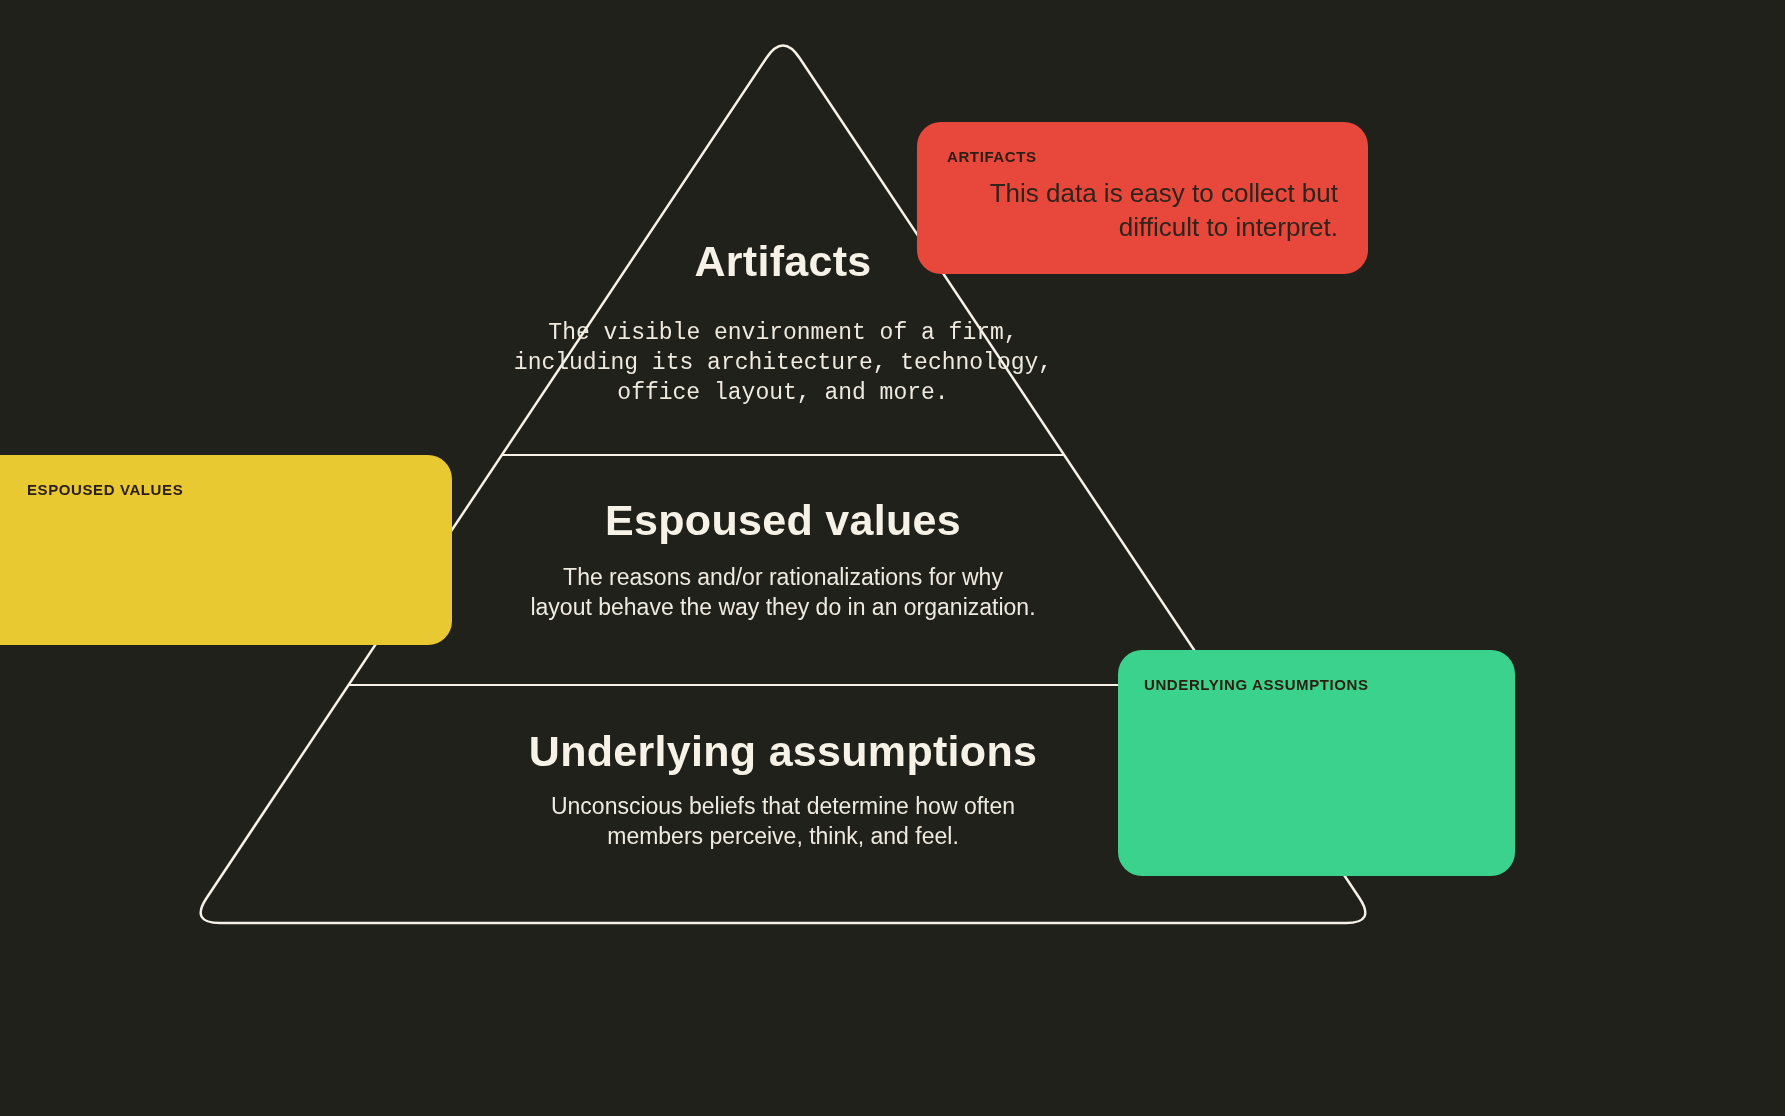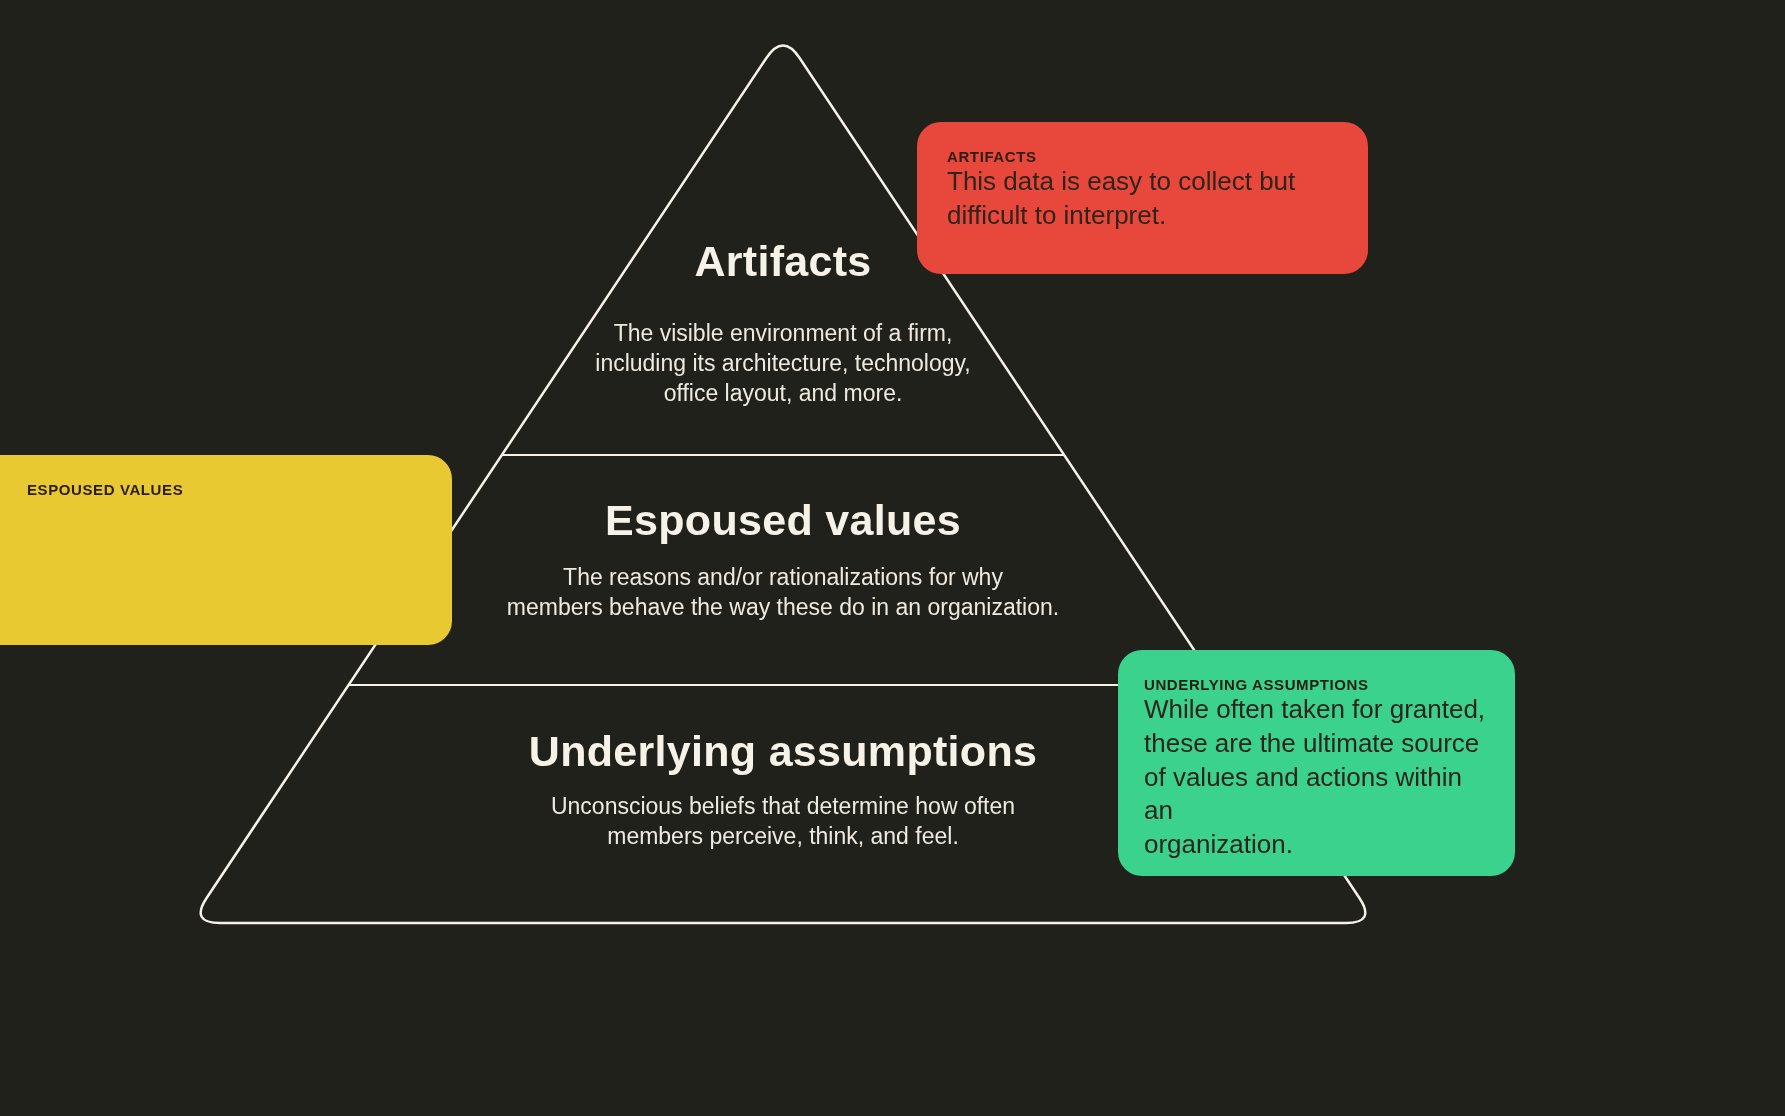--- a/index.html
+++ b/index.html
@@ -38,41 +38,43 @@
     letter-spacing: 0.3px;
     color: #f6f2e7;
   }
   .level-desc {
     font-size: 23px;
     line-height: 1.3;
     font-weight: 400;
     color: #eeeadf;
     white-space: pre-line;
   }
-  .level-1 .level-desc { margin-top: 33px; }
+  .level-1 .level-desc { margin-top: 33px; font-family: Liberation Mono, monospace; }
   .level-2 .level-desc { margin-top: 18px; }
   .level-3 .level-desc { margin-top: 16px; }
 
   
   .callout {
     position: absolute;
     border-radius: 24px;
     color: #272317;
   }
   .callout-label {
     font-size: 15px;
     font-weight: 700;
     letter-spacing: 0.6px;
     color: #2b1d12;
   }
   .callout-text {
+    margin-top: 12px;
     font-size: 26px;
     line-height: 1.3;
     white-space: pre-line;
     color: #2e241c;
+    text-align: right;
   }
   .callout-artifacts {
     left: 917px; top: 122px;
     width: 451px; height: 152px;
     padding: 26px 30px;
   }
   .callout-espoused {
     left: -26px; top: 455px;
     width: 478px; height: 190px;
     padding: 26px 30px 26px 53px;
@@ -97,40 +99,36 @@
   <div class="level level-1">
     <div class="level-title">Artifacts</div>
     <div class="level-desc">The visible environment of a firm,
 including its architecture, technology,
 office layout, and more.</div>
   </div>
 
   <div class="level level-2">
     <div class="level-title">Espoused values</div>
     <div class="level-desc">The reasons and/or rationalizations for why
-members behave the way these do in an organization.</div>
+layout behave the way they do in an organization.</div>
   </div>
 
   <div class="level level-3">
     <div class="level-title">Underlying assumptions</div>
     <div class="level-desc">Unconscious beliefs that determine how often
 members perceive, think, and feel.</div>
   </div>
 
   <div class="callout callout-artifacts" style="background-color: rgb(232, 72, 60);">
     <div class="callout-label">ARTIFACTS</div>
     <div class="callout-text">This data is easy to collect but
 difficult to interpret.</div>
   </div>
 
   <div class="callout callout-espoused" style="background-color: rgb(233, 201, 49);">
     <div class="callout-label">ESPOUSED VALUES</div>
   </div>
 
   <div class="callout callout-underlying" style="background-color: rgb(58, 210, 140);">
     <div class="callout-label">UNDERLYING ASSUMPTIONS</div>
-    <div class="callout-text">While often taken for granted,
-these are the ultimate source
-of values and actions within an
-organization.</div>
   </div>
 
 </div>
 
 </body></html>

